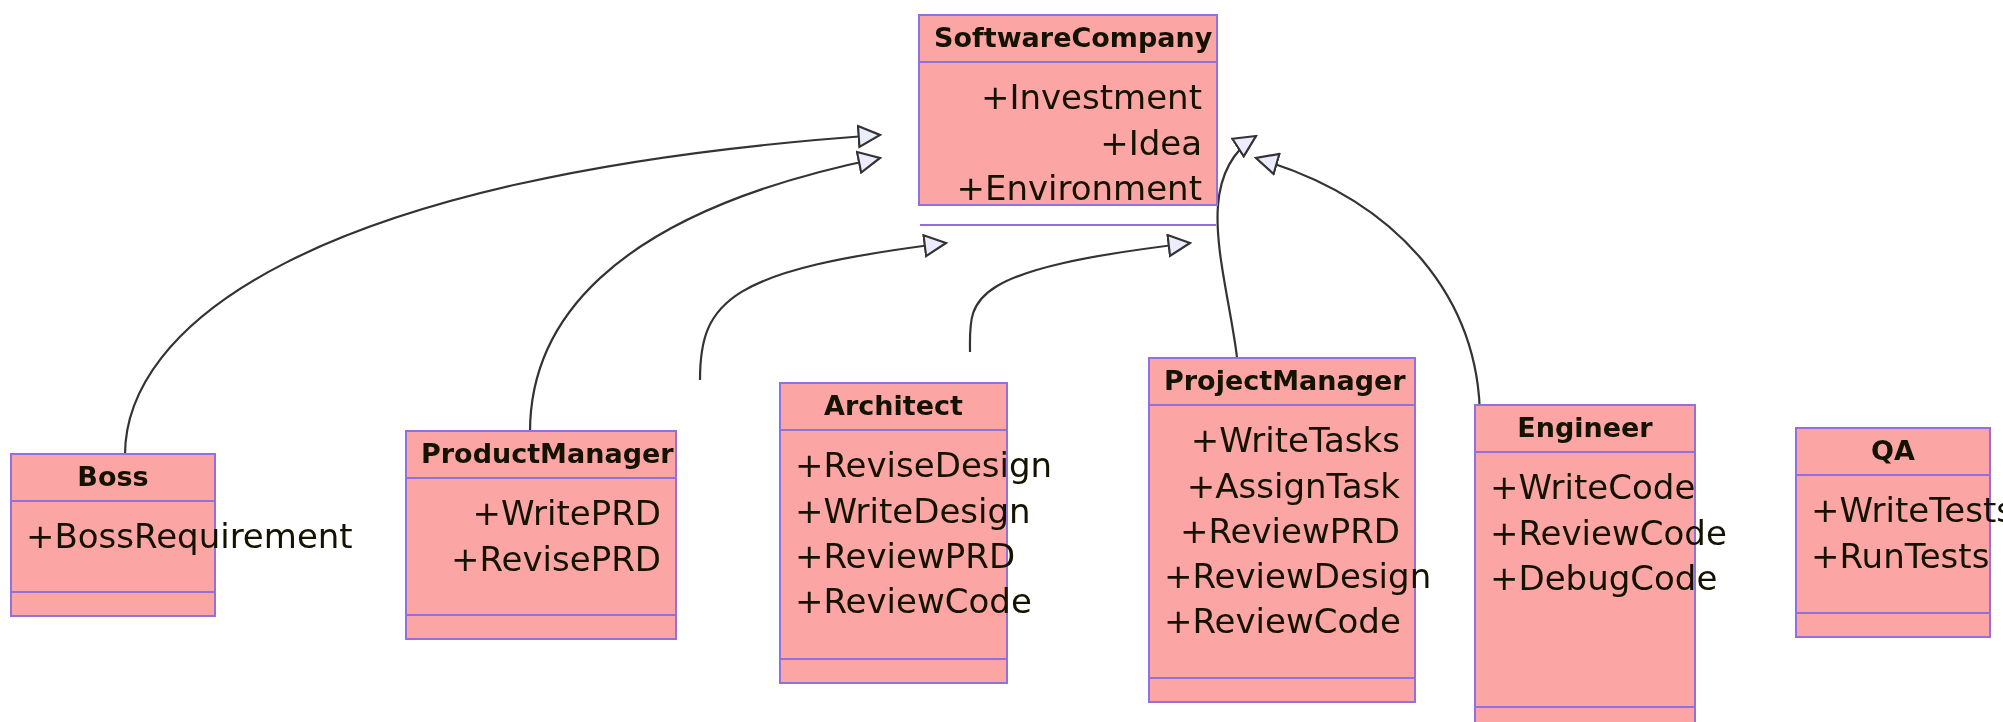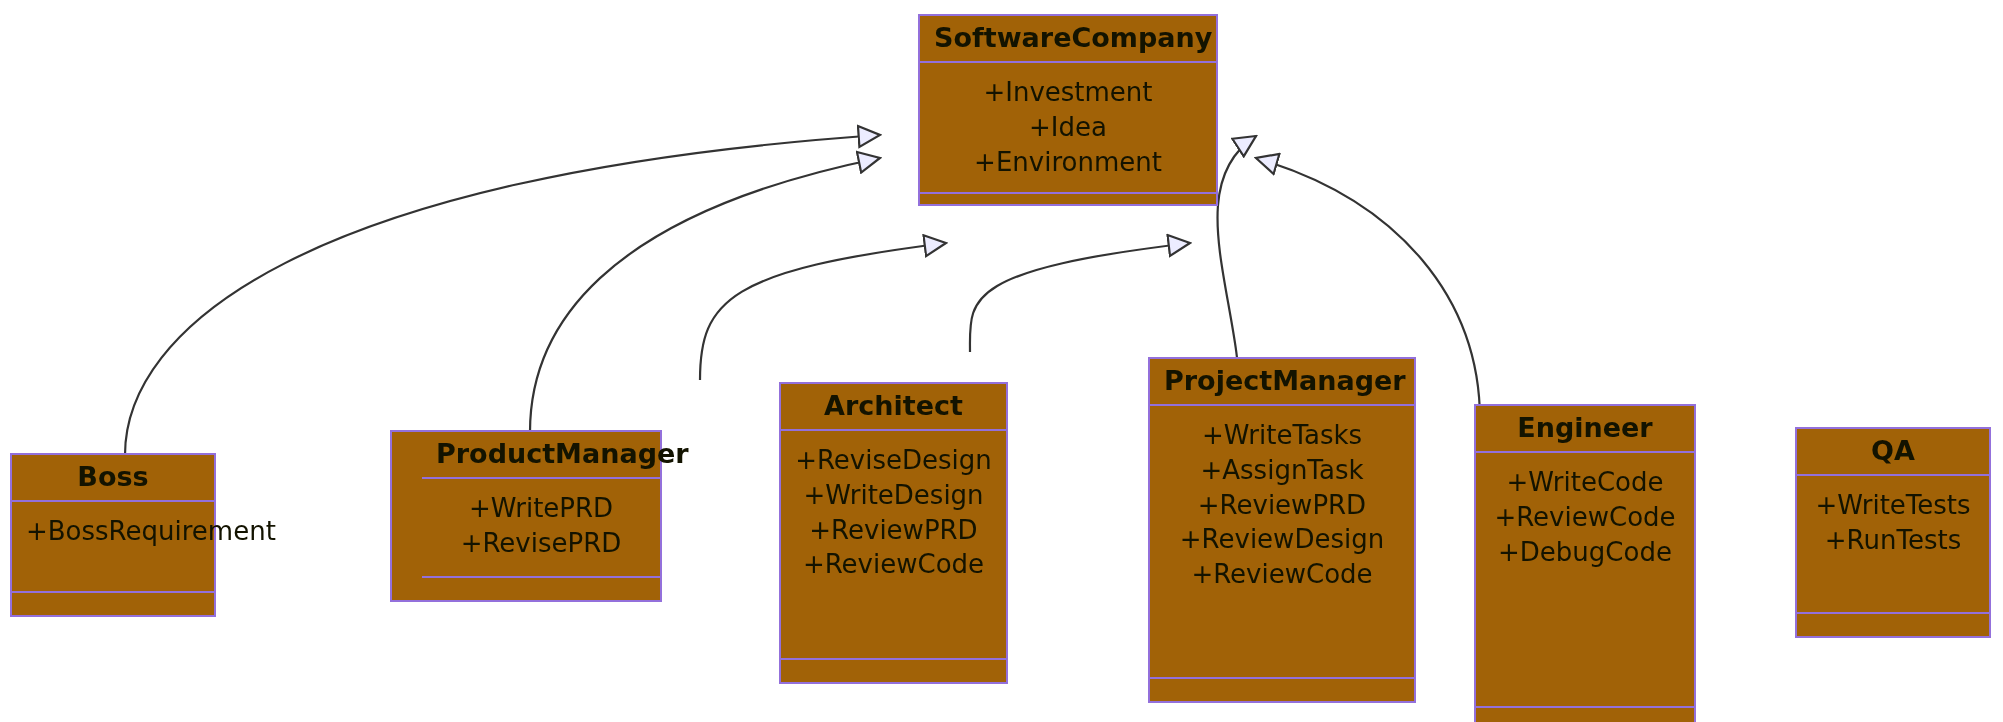--- a/index.html
+++ b/index.html
@@ -23,21 +23,21 @@
     position: absolute;
     left: 0;
     top: 0;
     width: 2003px;
     height: 722px;
     pointer-events: none;
   }
   .uml-class {
     position: absolute;
     box-sizing: border-box;
-    background: #a16207;
+    background: #fca5a5;
     border: 2px solid #9370DB;
     display: flex;
     flex-direction: column;
   }
   .class-title {
     box-sizing: border-box;
     text-align: center;
     font-weight: bold;
     font-size: 27px;
     color: #131300;
@@ -46,25 +46,25 @@
     line-height: 1.05;
     white-space: nowrap;
   }
   .class-members {
     box-sizing: border-box;
     flex: 1 1 auto;
     padding: 12px 14px 13px 14px;
     border-bottom: 2px solid #9370DB;
   }
   .member-row {
-    font-size: 26px;
+    font-size: 34px;
     color: #131300;
     line-height: 1.33;
     white-space: nowrap;
-    text-align: center;
+    text-align: right;
   }
   .class-methods {
     box-sizing: border-box;
     height: 22px;
     flex: 0 0 auto;
   }
 </style>
 </head>
 <body>
 
@@ -98,21 +98,21 @@
   </div>
 
   <div class="uml-class" style="left:10px; top:453px; width:206px; height:164px;">
     <div class="class-title">Boss</div>
     <div class="class-members">
       <div class="member-row">+BossRequirement</div>
     </div>
     <div class="class-methods"></div>
   </div>
 
-  <div class="uml-class" style="left:390px; top:430px; width:272px; height:172px;padding-left:30px;">
+  <div class="uml-class" style="left:405px; top:430px; width:272px; height:210px;">
     <div class="class-title">ProductManager</div>
     <div class="class-members">
       <div class="member-row">+WritePRD</div>
       <div class="member-row">+RevisePRD</div>
     </div>
     <div class="class-methods"></div>
   </div>
 
   <div class="uml-class" style="left:779px; top:382px; width:229px; height:302px;">
     <div class="class-title">Architect</div>

